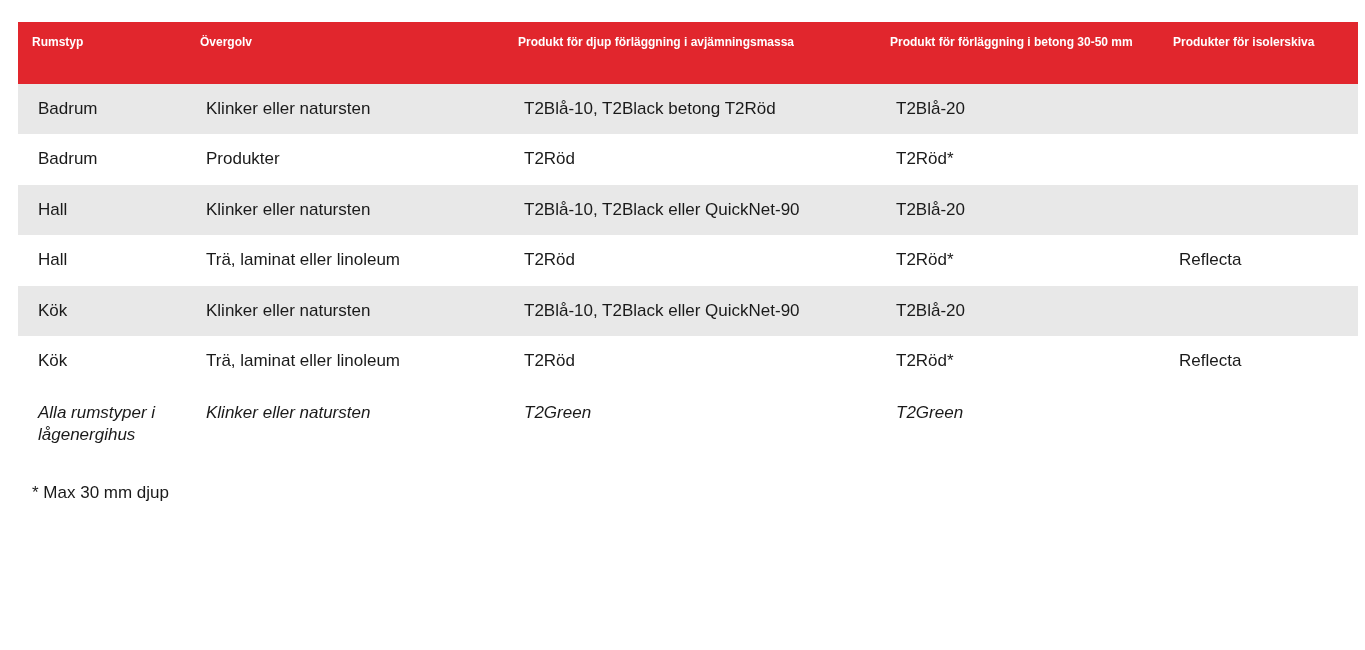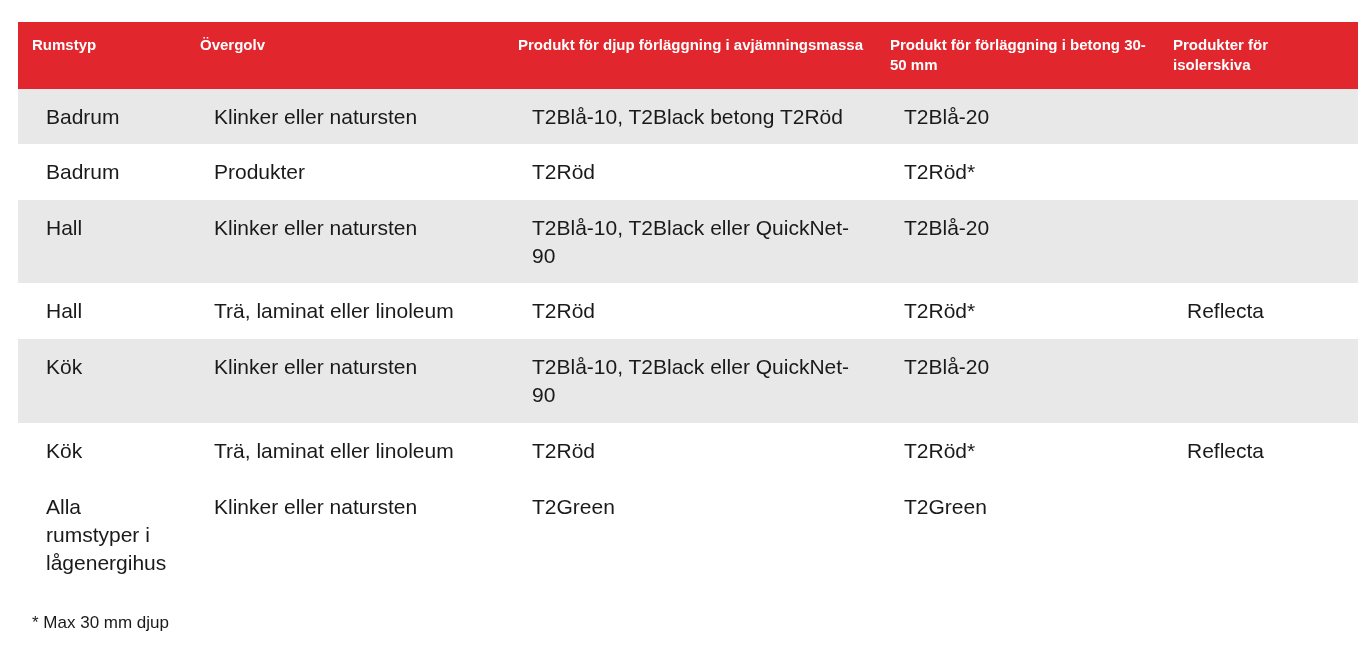--- a/index.html
+++ b/index.html
@@ -29,45 +29,46 @@
   }
   table.product-table col.c0 { width: 168px; }
   table.product-table col.c1 { width: 318px; }
   table.product-table col.c2 { width: 372px; }
   table.product-table col.c3 { width: 283px; }
   table.product-table col.c4 { width: 199px; }
 
   thead th {
     background: #e1262d;
     color: #ffffff;
-    font-size: 15px;
+    font-size: 12px;
     font-weight: bold;
     text-align: left;
     vertical-align: top;
     padding: 13px 10px 14px 14px;
     line-height: 1.32;
     height: 62px;
     box-sizing: border-box;
   }
   tbody td {
-    font-size: 21px;
+    font-size: 17px;
     font-weight: normal;
     text-align: left;
     vertical-align: top;
-    padding: 14px 10px 14px 28px;
+    padding: 14px 10px 14px 20px;
     line-height: 1.32;
     color: #1a1a1a;
     background: #ffffff;
   }
   tbody tr.alt td {
     background: #e8e8e8;
   }
   tbody tr.tall td {
     padding-top: 15px;
     padding-bottom: 16px;
+    font-style: italic;
   }
   .footnote {
     margin-left: 32px;
     margin-top: 20px;
     font-size: 17px;
     color: #1a1a1a;
   }
 </style>
 </head>
 <body>

